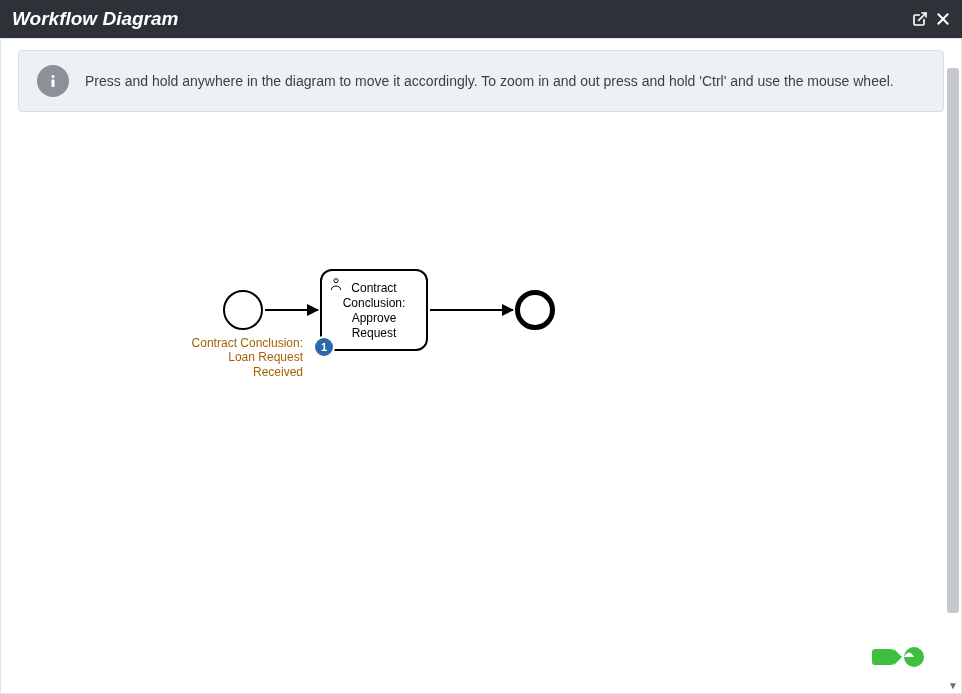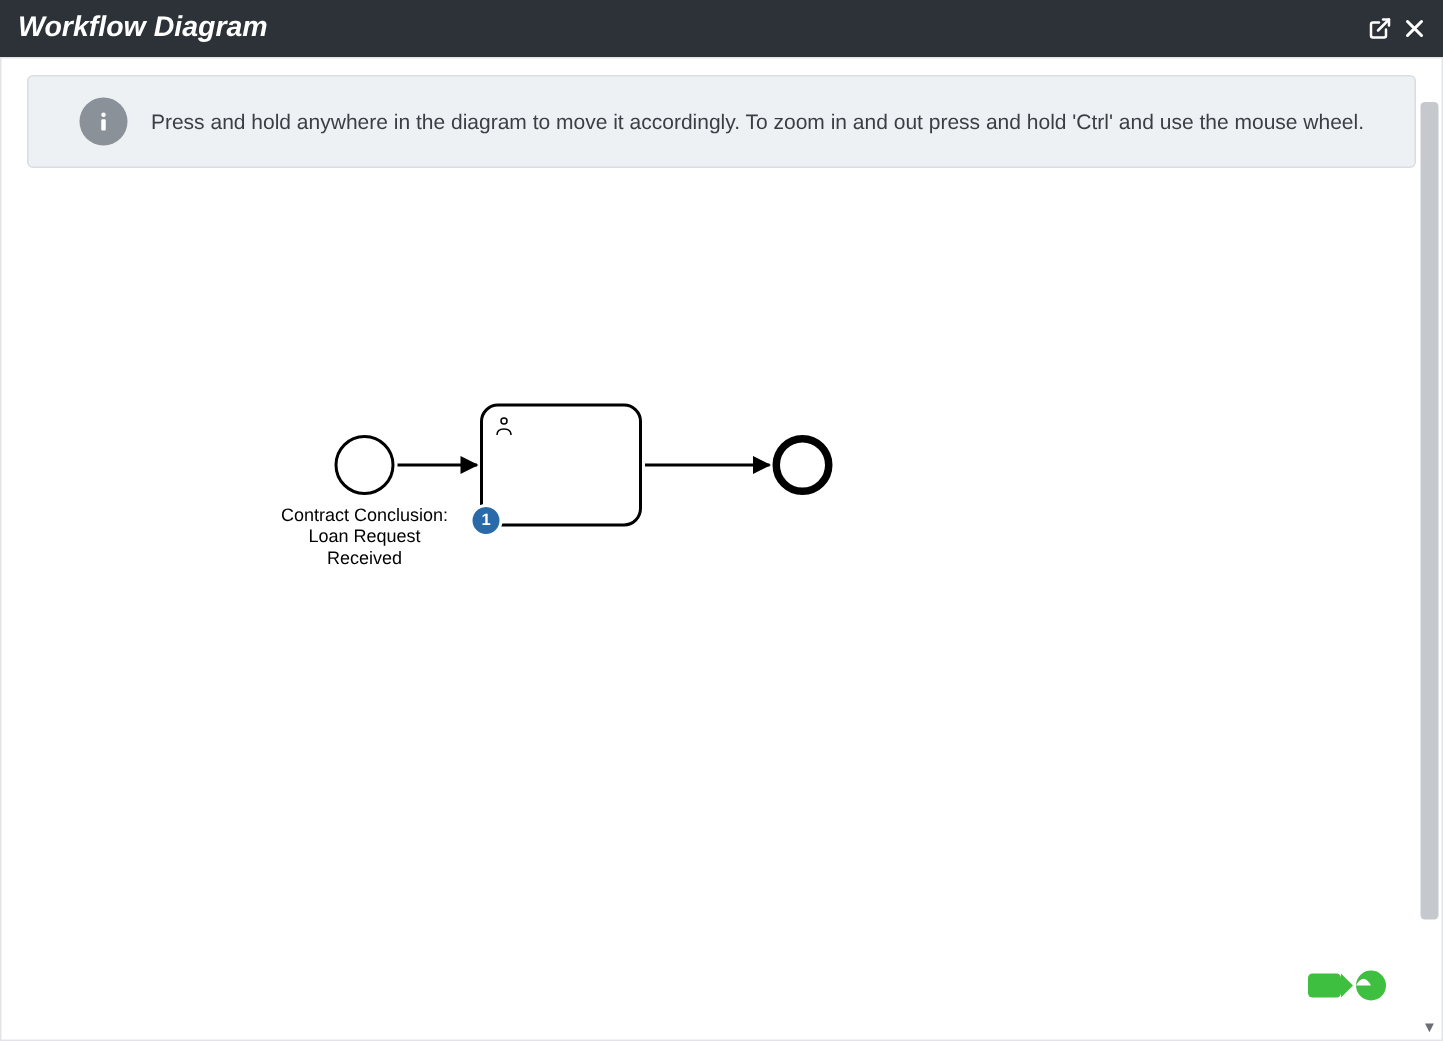--- a/index.html
+++ b/index.html
@@ -43,21 +43,20 @@
     padding: 12px 18px 12px 18px;
   }
   .info-bar {
     background: #eef1f4;
     border: 1px solid #d9dde1;
     border-radius: 4px;
     padding: 14px 18px;
     display: flex;
     align-items: center;
     gap: 16px;
-    justify-content: center;
   }
   .info-icon {
     width: 32px;
     height: 32px;
     border-radius: 50%;
     background: #8a9199;
     display: flex;
     align-items: center;
     justify-content: center;
     flex: 0 0 32px;
@@ -78,22 +77,22 @@
     position: absolute;
     width: 40px;
     height: 40px;
     border: 2px solid #000;
     border-radius: 50%;
     background: #fff;
   }
   .start-label, .end-label {
     position: absolute;
     font-size: 12px;
-    color: #000000;
-    text-align: center;
+    color: #a16207;
+    text-align: right;
     width: 120px;
     line-height: 1.2;
   }
   
   .task {
     position: absolute;
     width: 108px;
     height: 82px;
     border: 2px solid #000;
     border-radius: 12px;
@@ -251,20 +250,21 @@
 
     <div class="arrow" style="left:247px; top:197px; width:53px;"></div>
 
     <div class="task" style="left:302px; top:157px;">
       <span class="task-icon">
         <svg width="16" height="16" viewBox="0 0 24 24" fill="none" stroke="#000" stroke-width="1.5">
           <circle cx="12" cy="7" r="3"></circle>
           <path d="M5 21c0-4 3-6 7-6s7 2 7 6"></path>
         </svg>
       </span>
+      <div class="task-text">Contract Conclusion: Approve Request</div>
       <div class="task-badge">1</div>
     </div>
 
     <div class="arrow" style="left:412px; top:197px; width:83px;"></div>
 
     <div class="end-event" style="left:497px; top:178px;"></div>
 
   </div>
 
   <div class="footer-marks">

